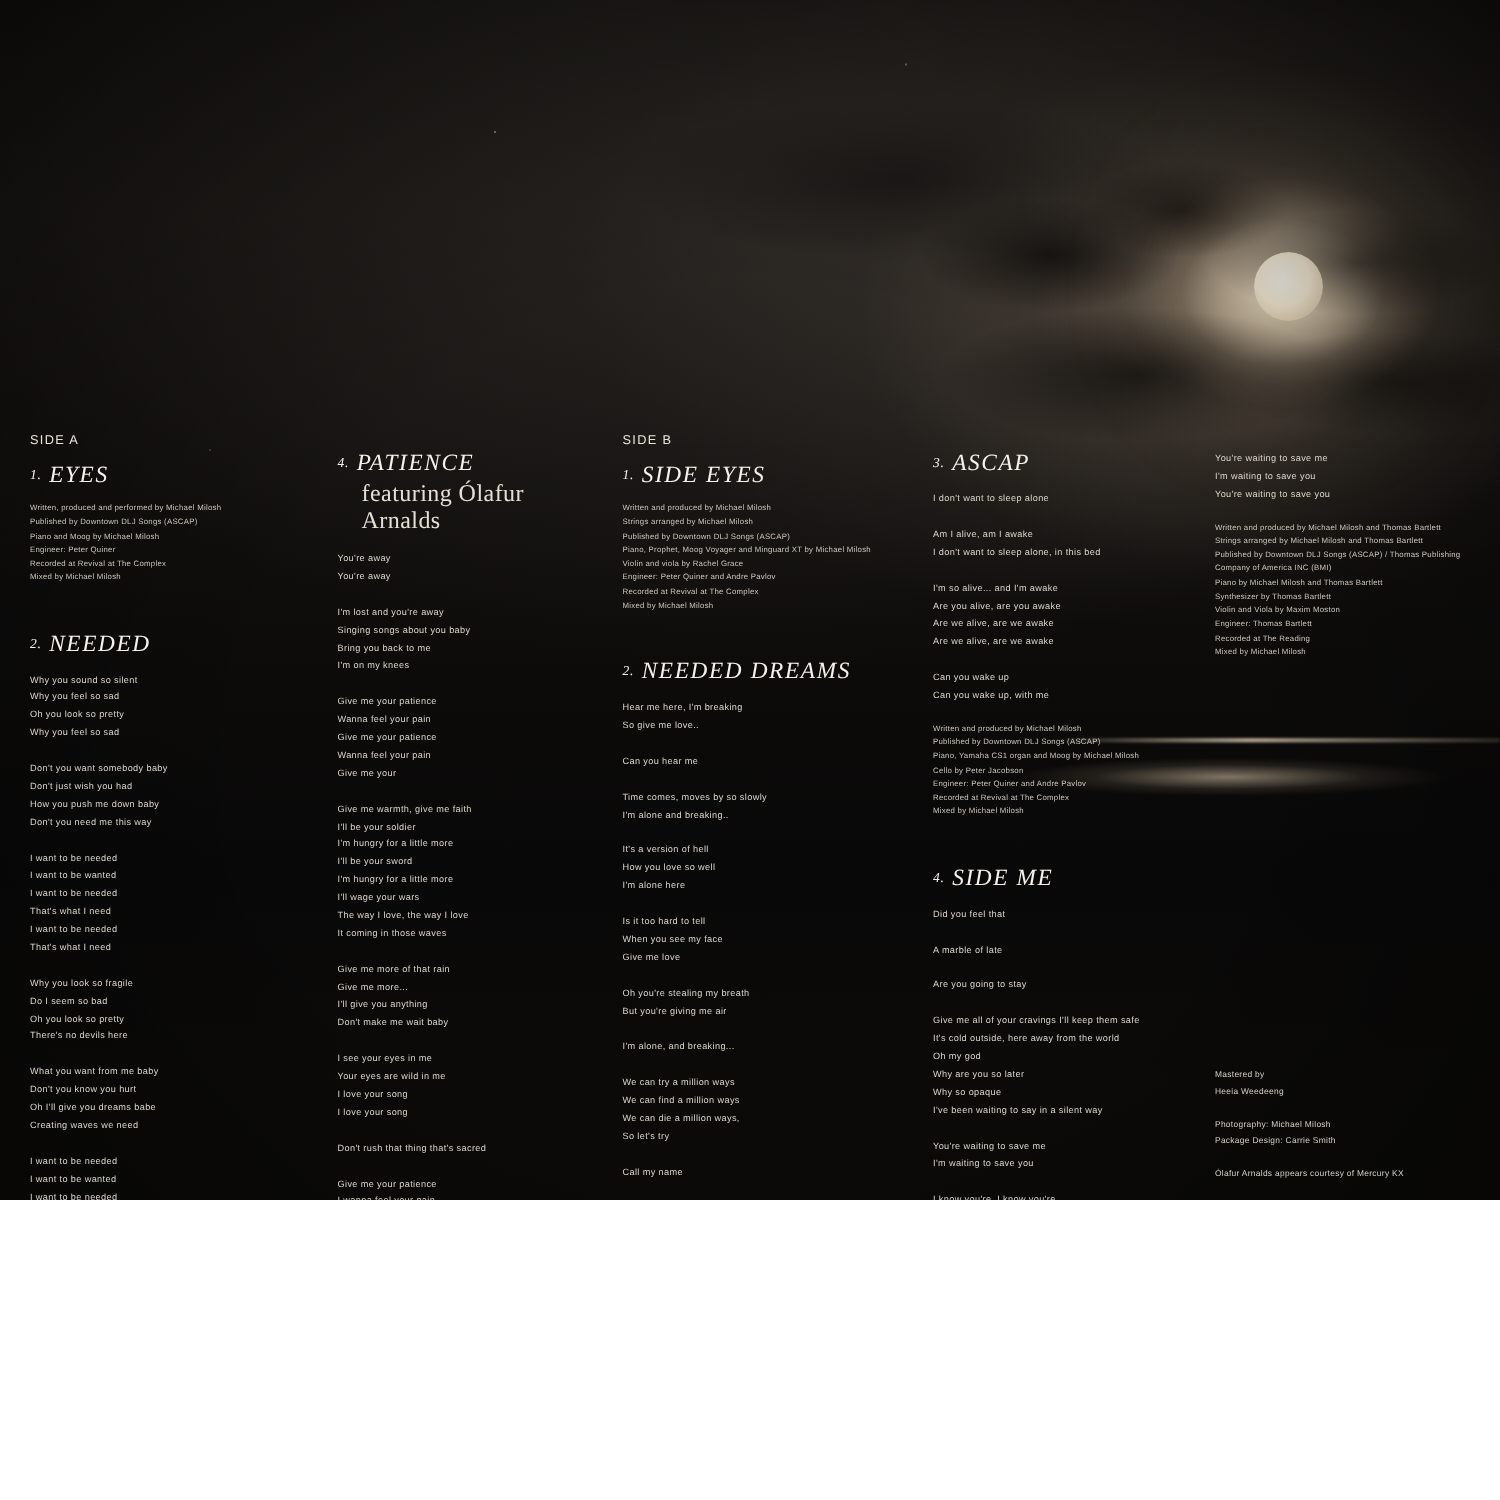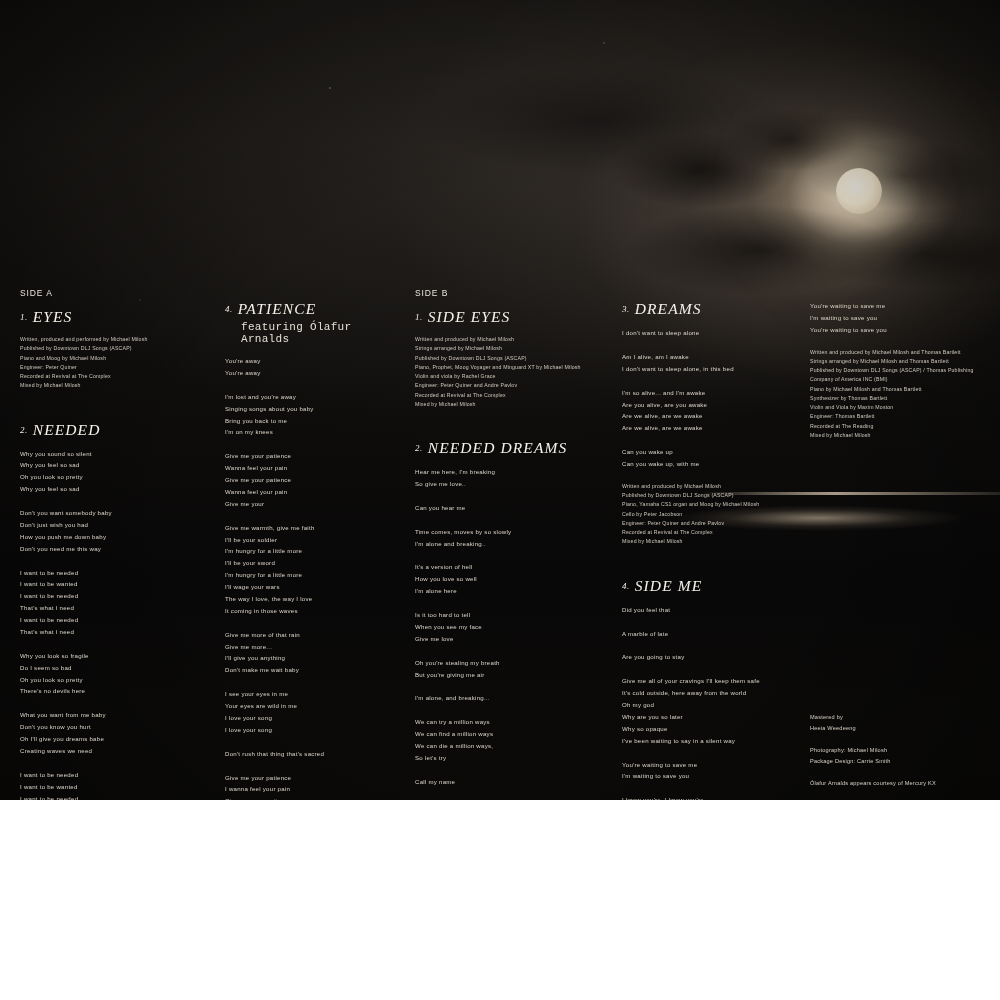--- a/index.html
+++ b/index.html
@@ -110,22 +110,22 @@
     white-space: nowrap;
     font-style: italic;
   }
   .track-title .num {
     font-size: 9px;
     letter-spacing: 0.5px;
     margin-right: 5px;
     vertical-align: 2px;
   }
   .feat {
-    font-family: Liberation Mono, monospace;
-    font-size: 11px;
+    font-family: Liberation Serif, serif;
+    font-size: 16px;
     color: #e6dfd4;
     margin: -6px 0 10px 16px;
     letter-spacing: 0.3px;
   }
   .lyrics {
     font-size: 6.1px;
     line-height: 1.95;
     letter-spacing: 0.25px;
     color: #ded7cb;
     margin: 0 0 12px 0;
@@ -344,21 +344,21 @@
 Guitar and bass guitar by Kai Shapiro
 Guitar by Joel Schnee
 Violin and viola by Thomas Lea
 Engineer: Peter Quiner, Andre Pavlov and Kai Shapiro
 Recorded at Revival at The Complex
 Mixed by Michael Milosh</div>
     </div>
 
     <div class="col" style="left:622px; top:300px; width:178px;">
       <div class="track-title">
-        <span class="num">3.</span><span>DREAMS</span>
+        <span class="num">3.</span><span>ASCAP</span>
       </div>
       <div class="lyrics">I don't want to sleep alone</div>
       <div class="lyrics">Am I alive, am I awake
 I don't want to sleep alone, in this bed</div>
       <div class="lyrics">I'm so alive... and I'm awake
 Are you alive, are you awake
 Are we alive, are we awake
 Are we alive, are we awake</div>
       <div class="lyrics">Can you wake up
 Can you wake up, with me</div>

